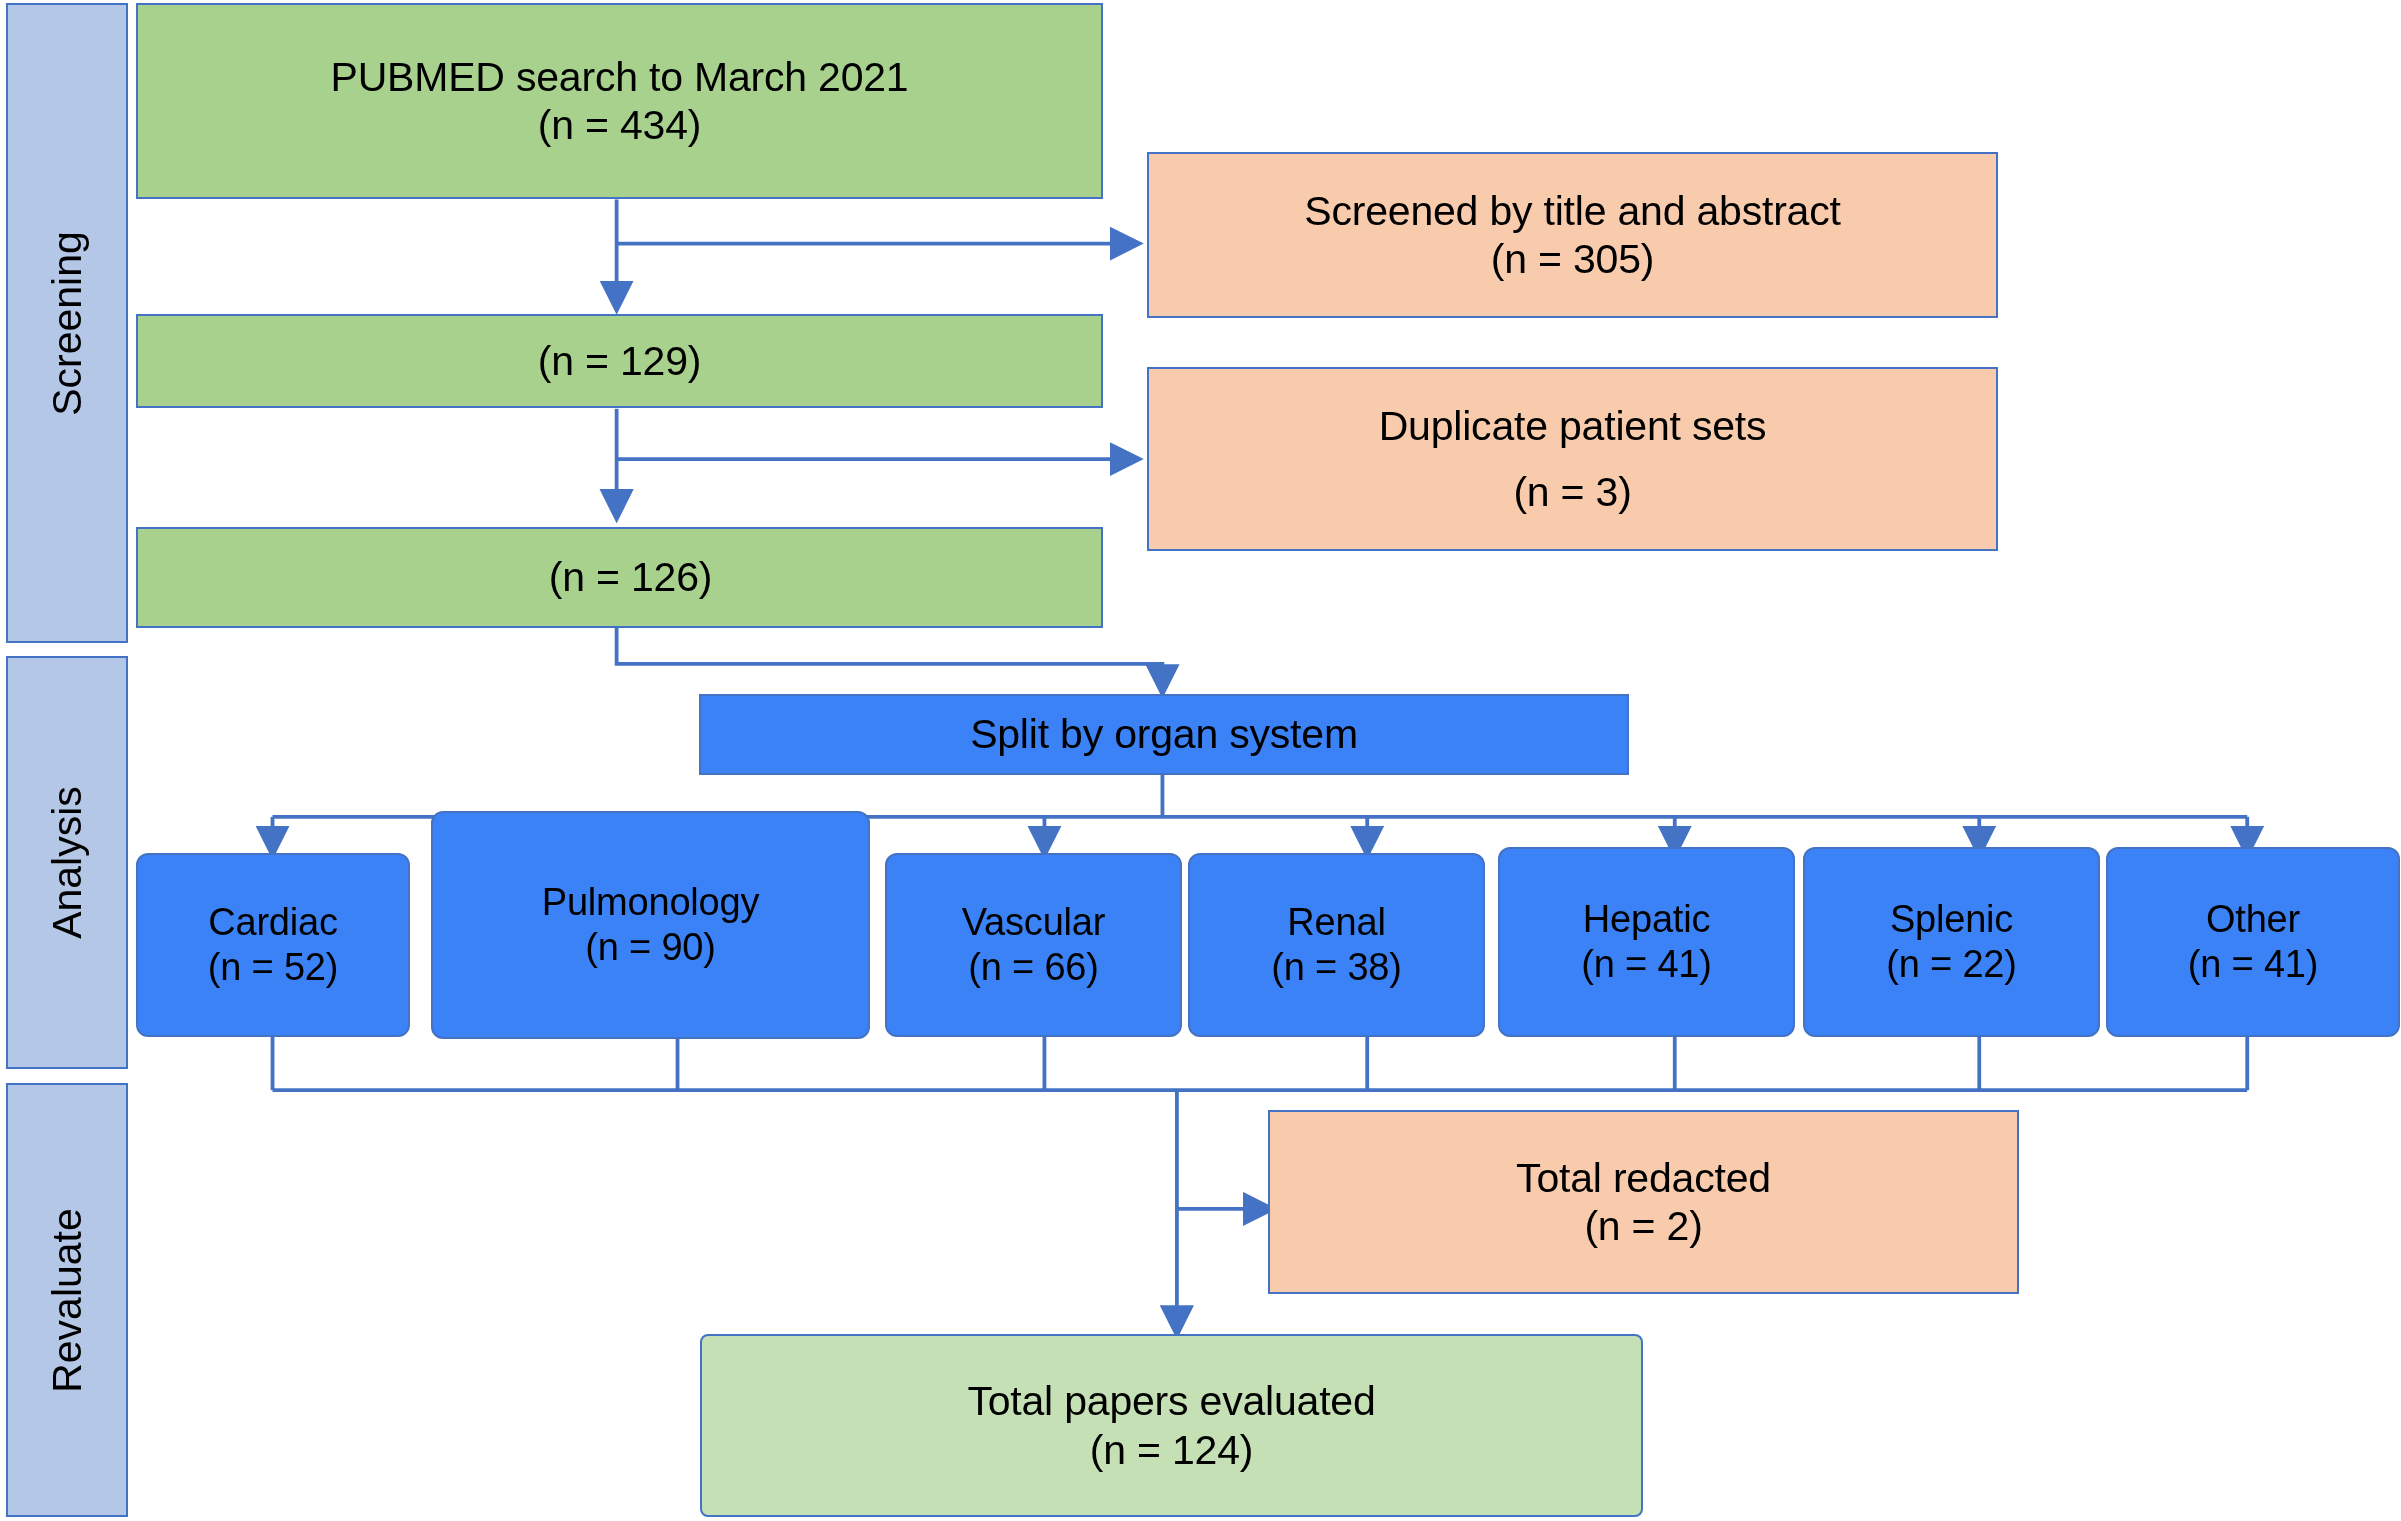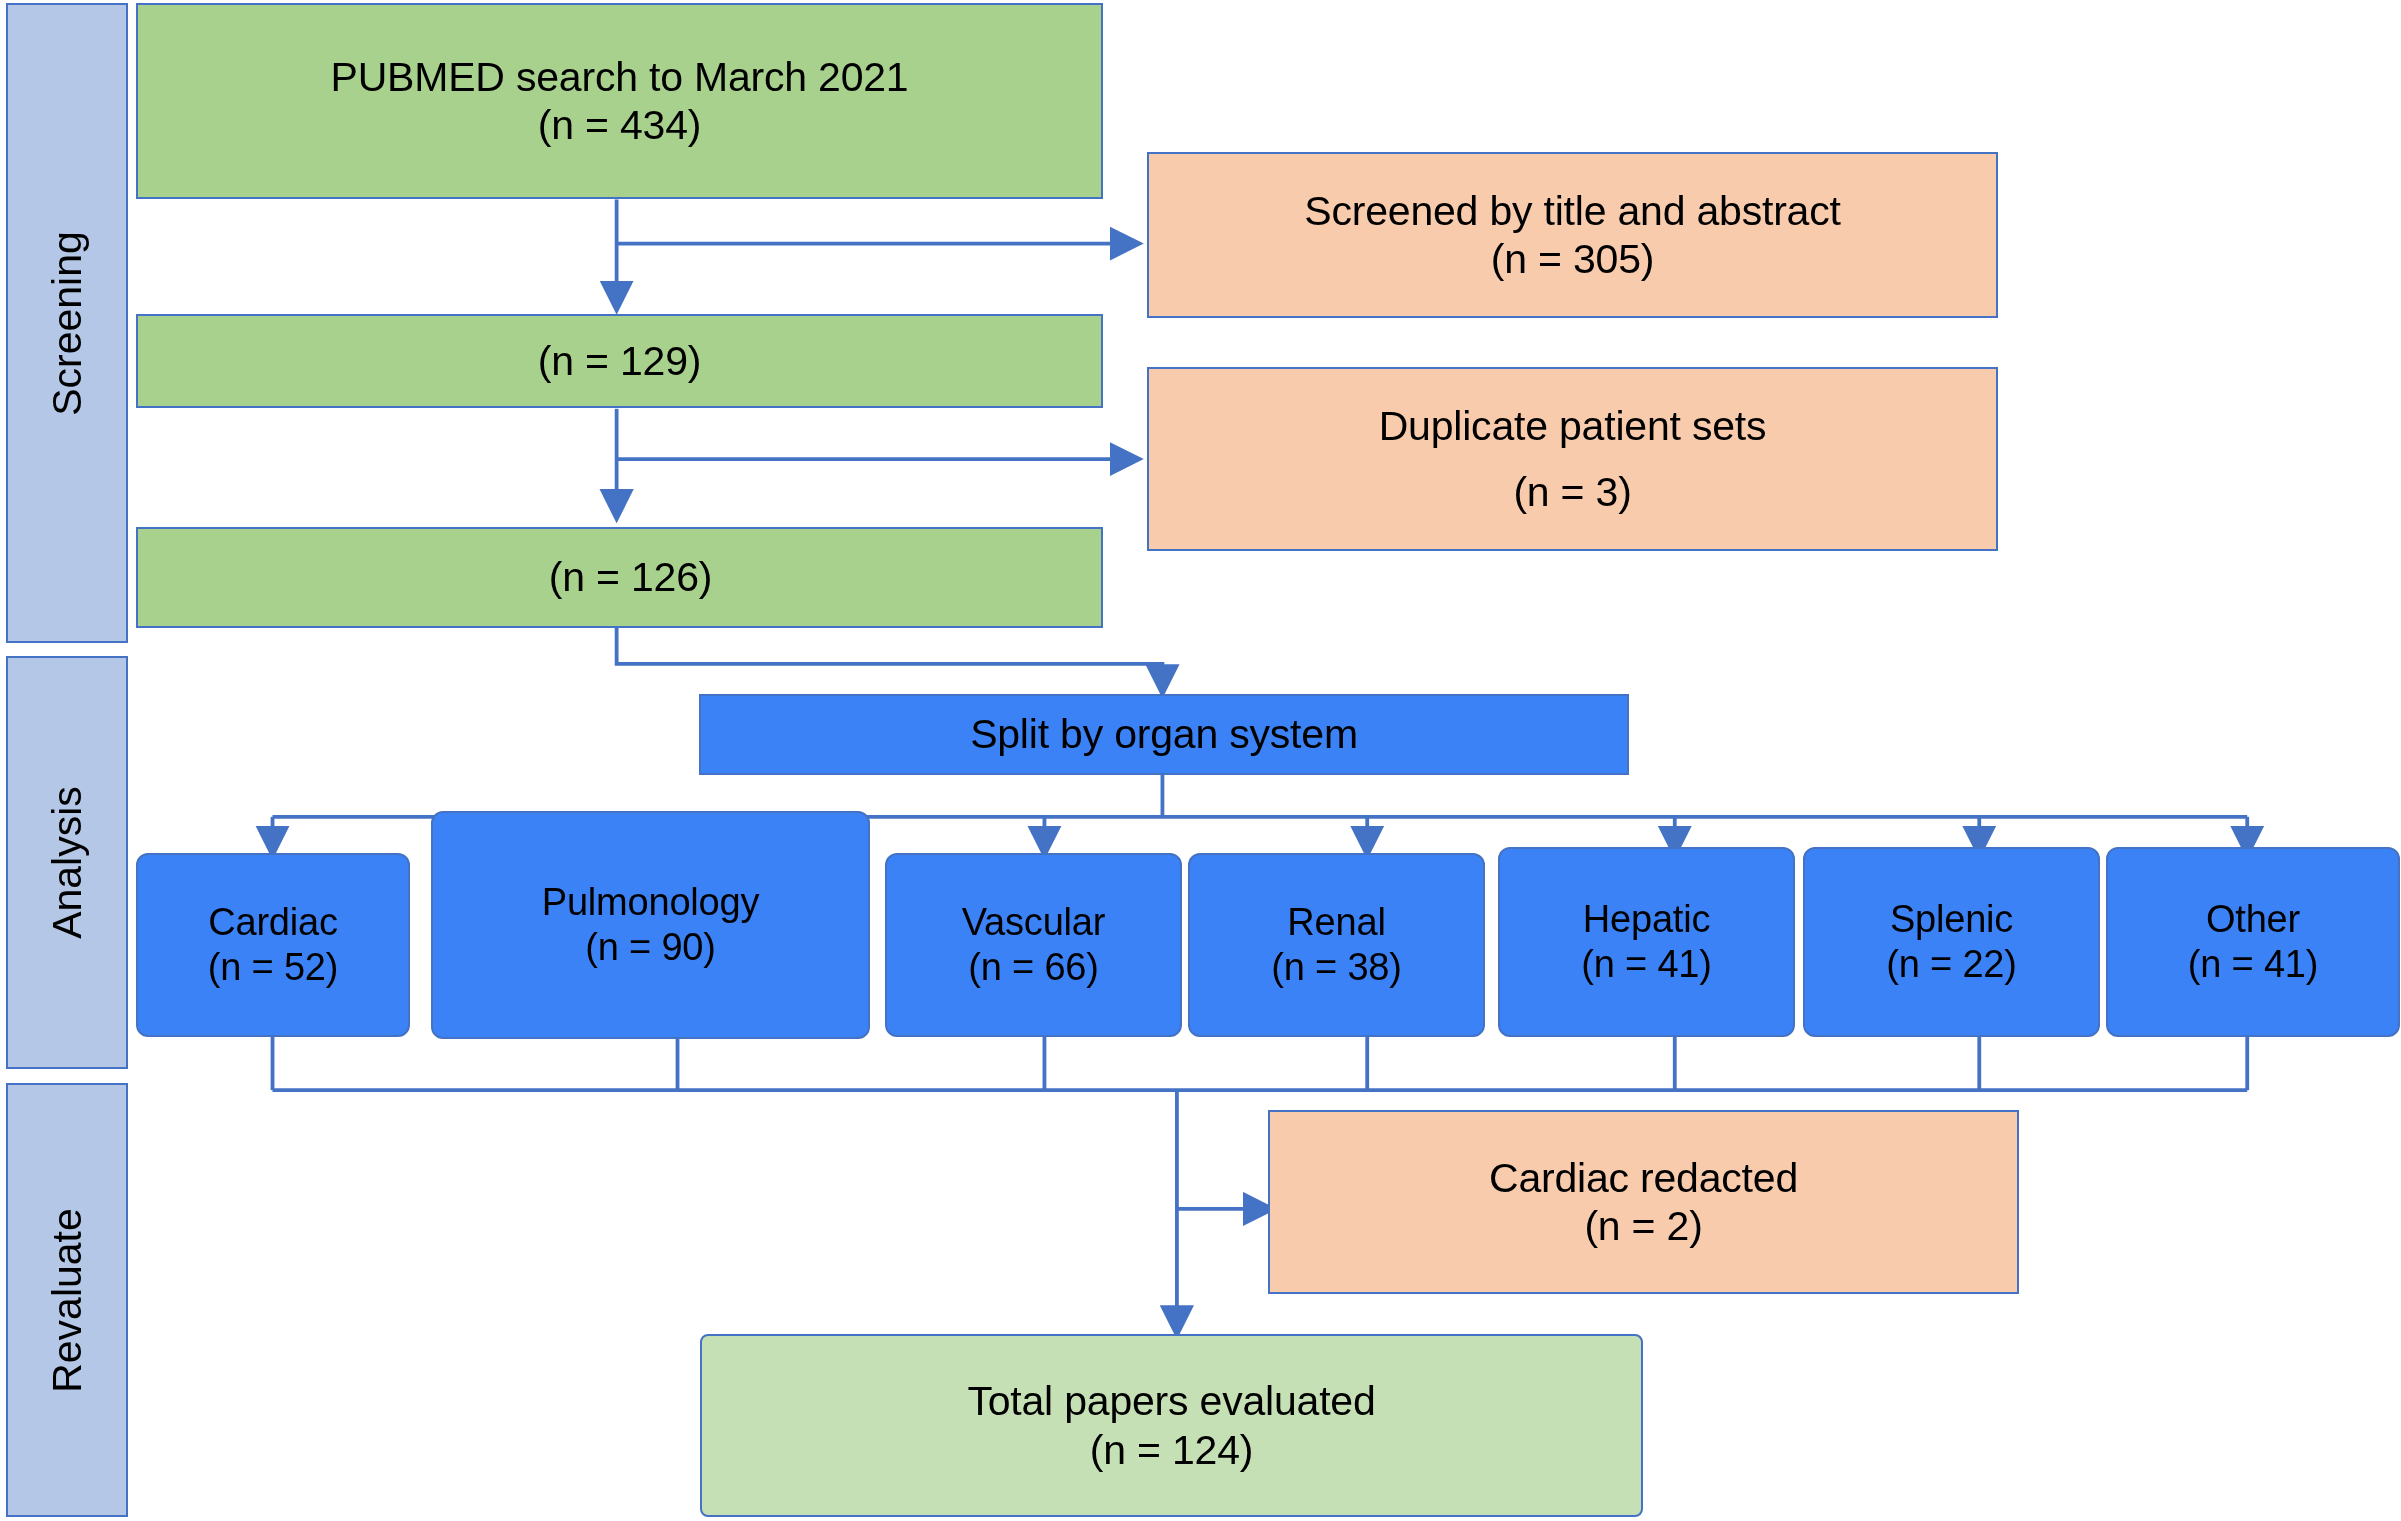--- a/index.html
+++ b/index.html
@@ -174,21 +174,21 @@
     <span class="ln">Splenic</span>
     <span class="ln">(n = 22)</span>
   </div>
 
   <div class="node fill-white fs-50" style="left:2106px; top:847px; width:294px; height:190px;">
     <span class="ln">Other</span>
     <span class="ln">(n = 41)</span>
   </div>
 
   <div class="node fill-orange fs-54" style="left:1268px; top:1110px; width:751px; height:184px;">
-    <span class="ln">Cardiac redacted</span>
+    <span class="ln">Total redacted</span>
     <span class="ln">(n = 2)</span>
   </div>
 
   <div class="node fill-green-light fs-54" style="left:700px; top:1334px; width:943px; height:183px;border-radius:8px;">
     <span class="ln">Total papers evaluated</span>
     <span class="ln">(n = 124)</span>
   </div>
 
 </div>
 

